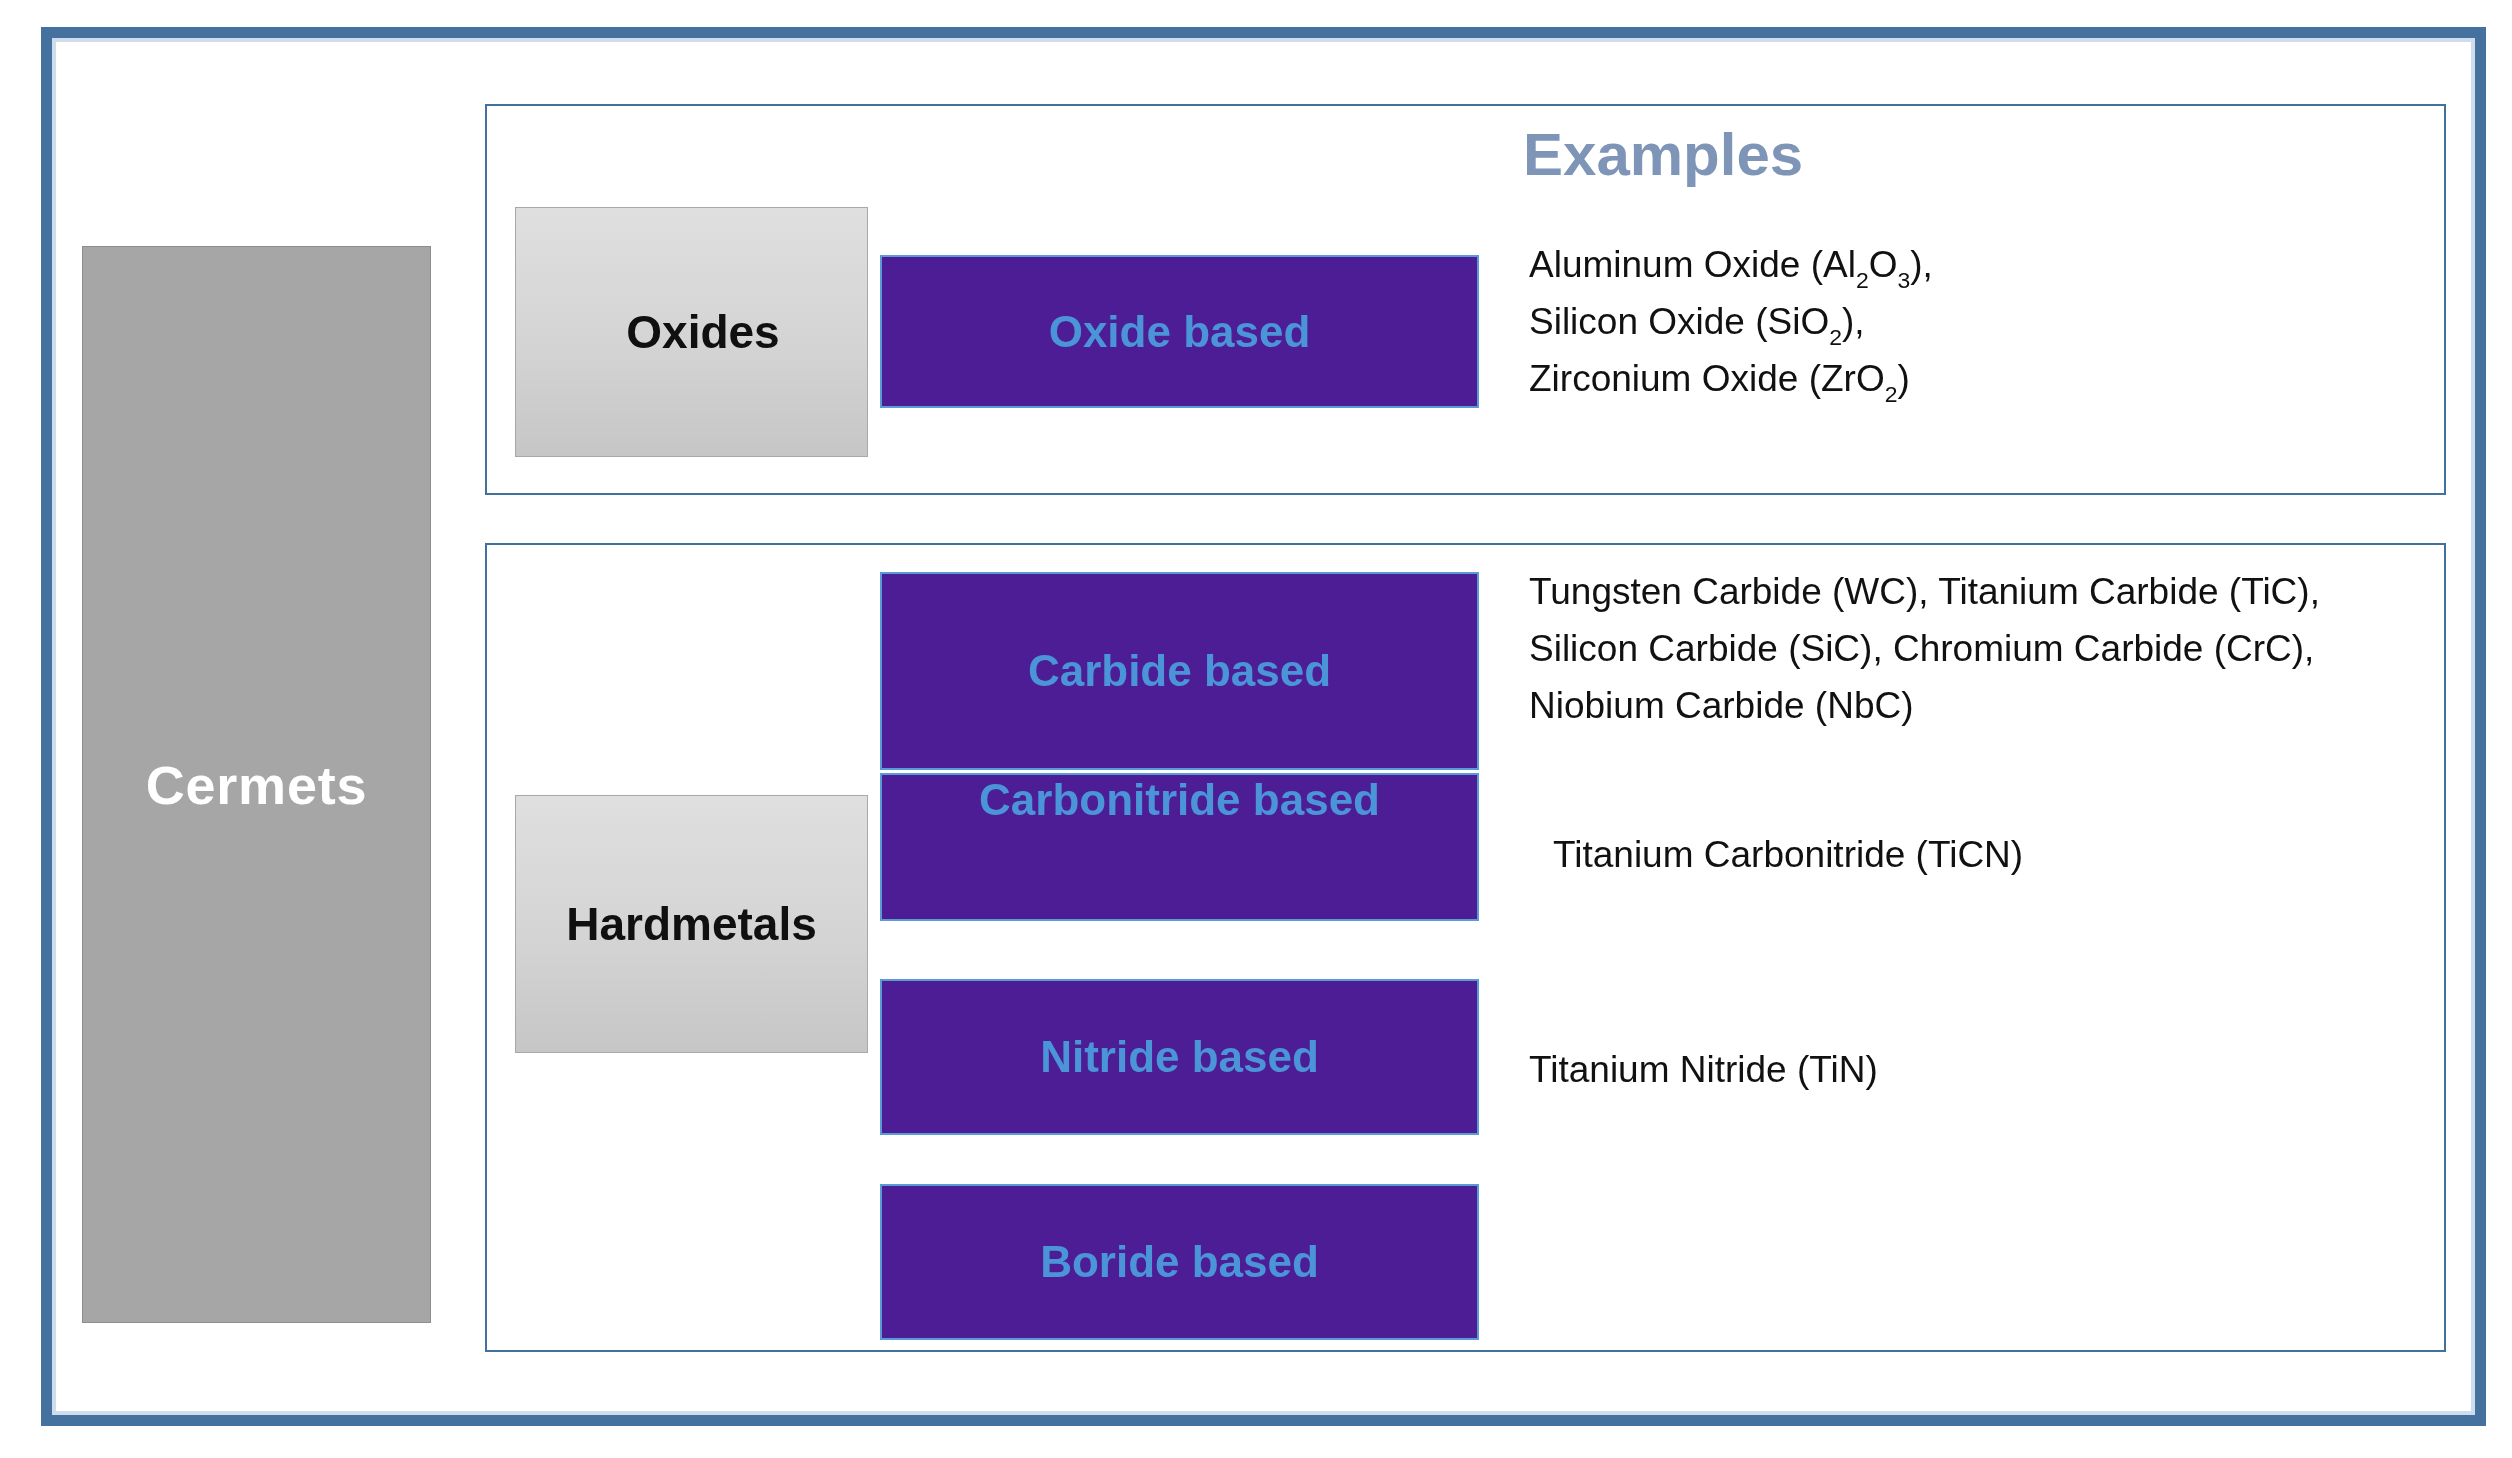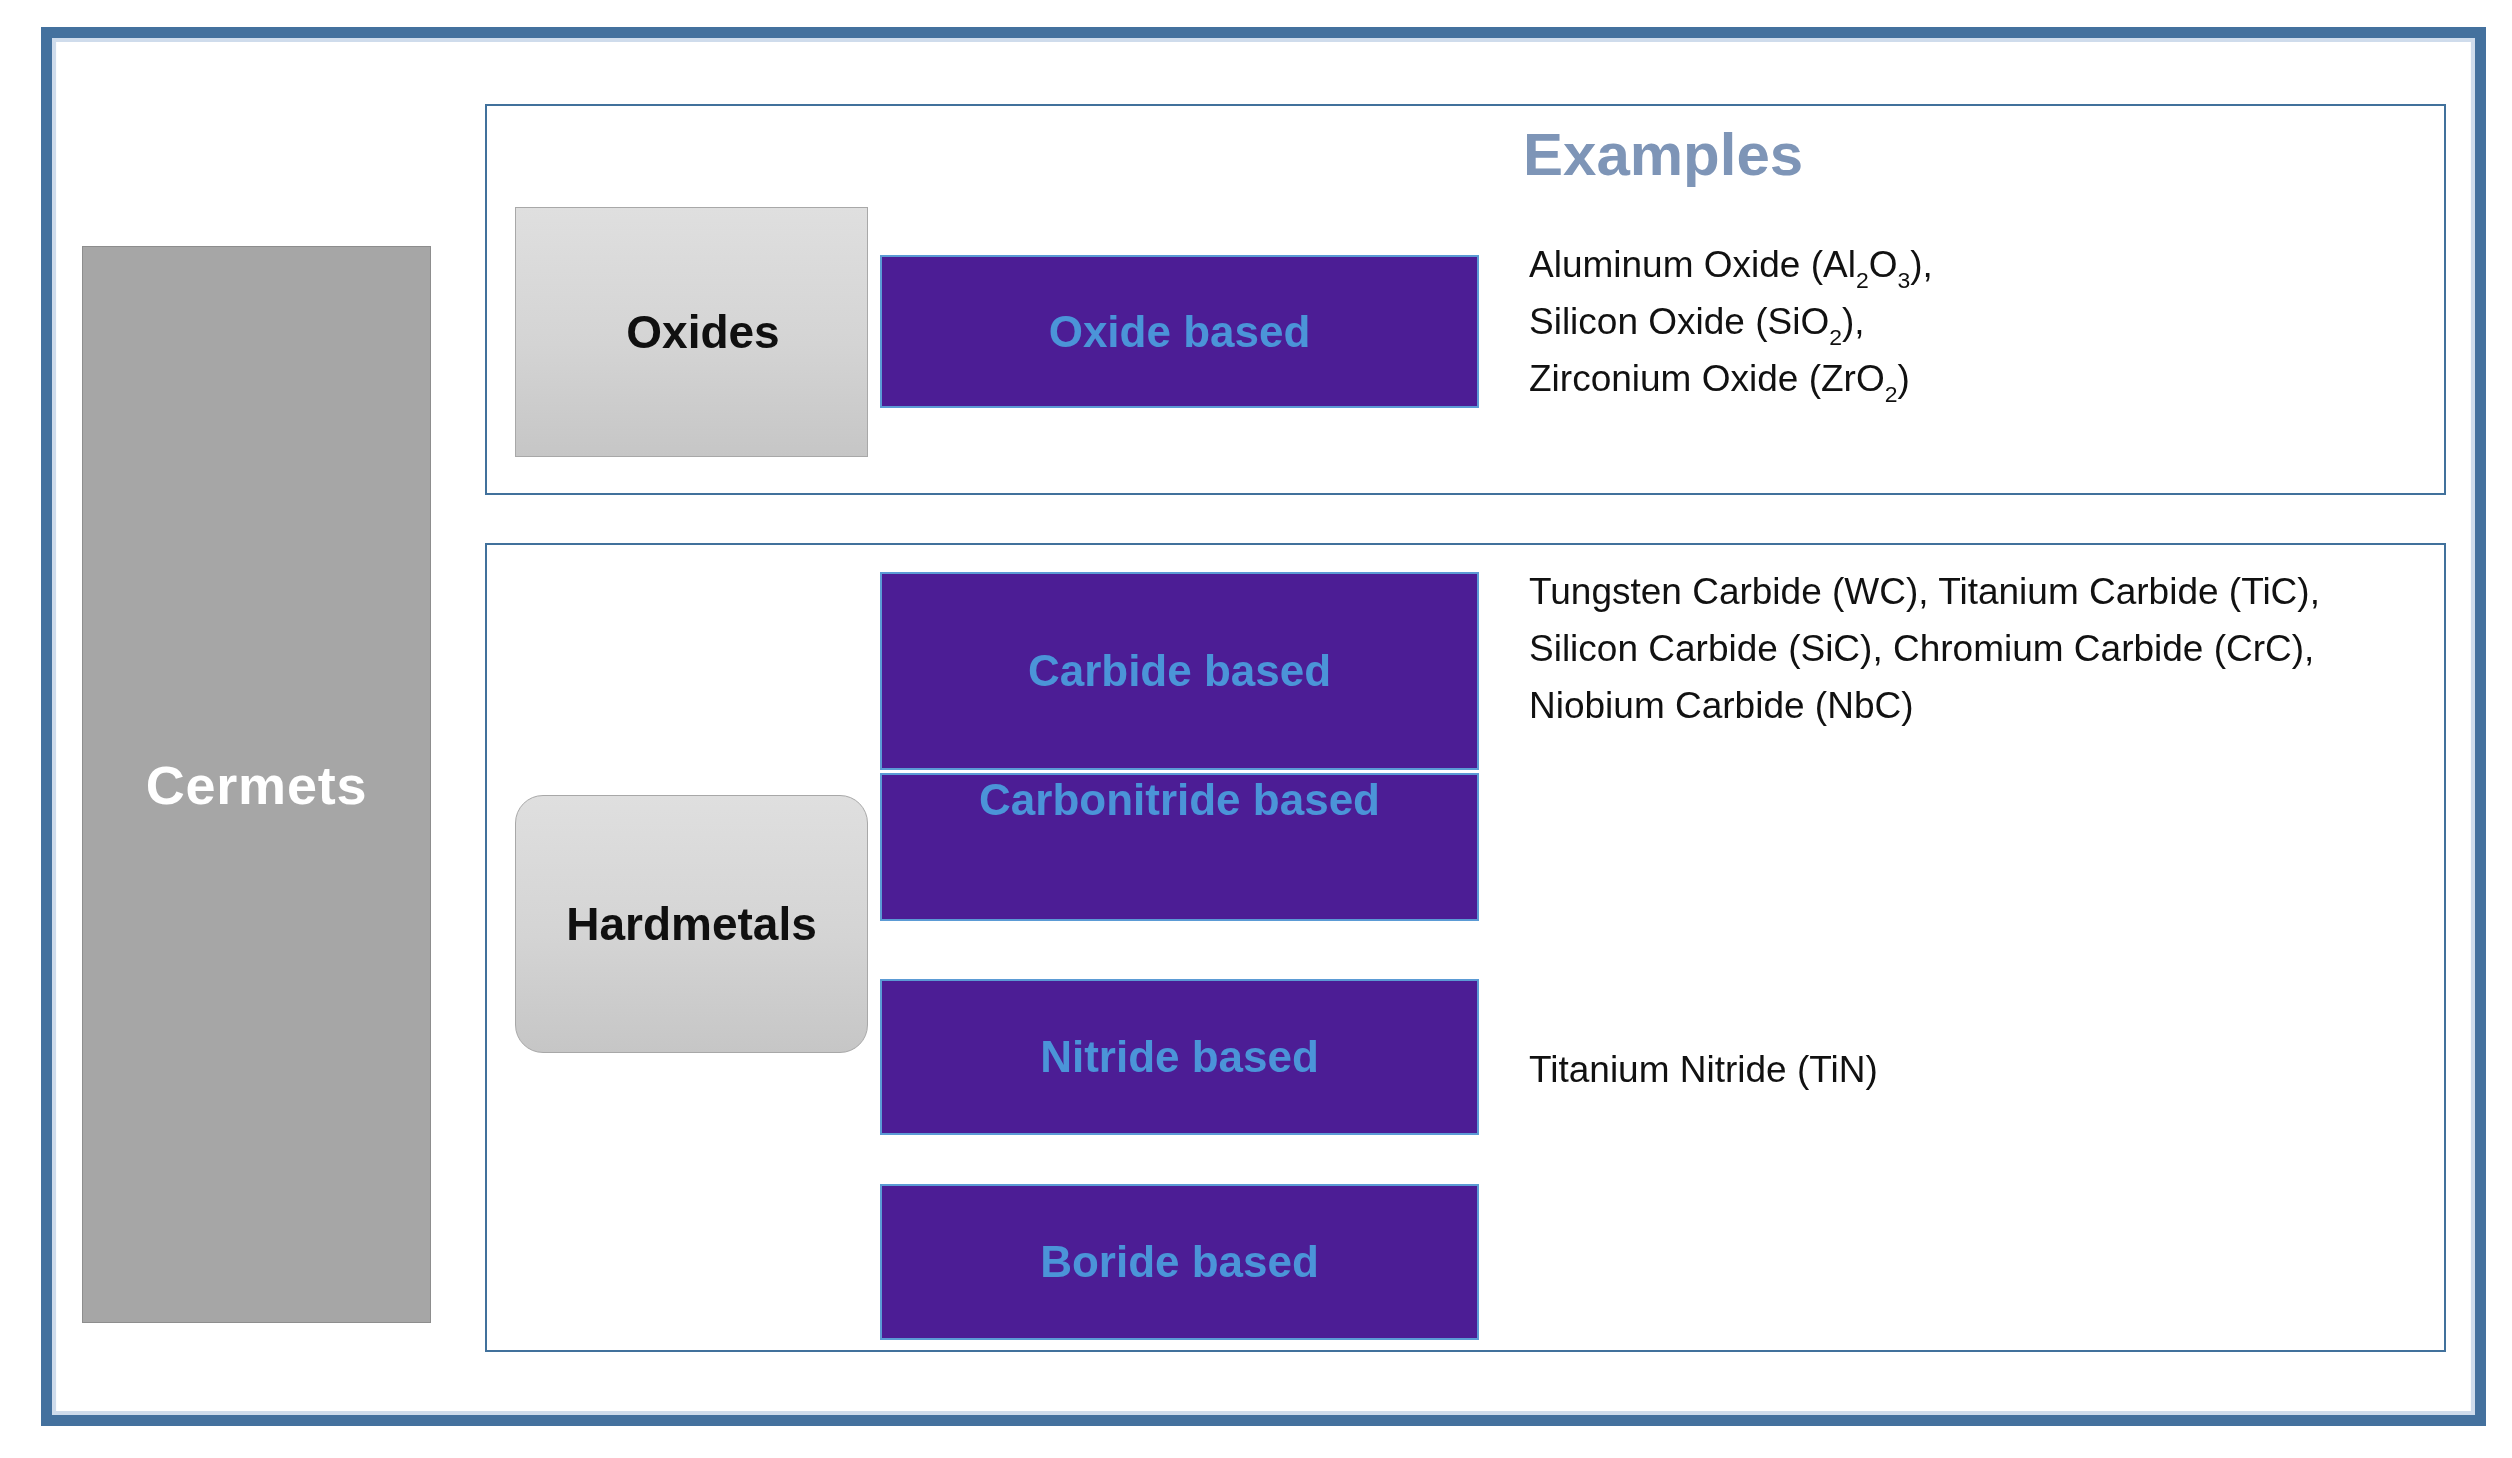--- a/index.html
+++ b/index.html
@@ -23,21 +23,21 @@
   }
   .sec-oxides{left:485px;top:104px;width:1961px;height:391px;}
   .sec-hard{left:485px;top:543px;width:1961px;height:809px;}
   .graybox{
     position:absolute;background:linear-gradient(180deg,#dfdfdf 0%,#d4d4d4 55%,#c6c6c6 100%);
     border:0.8px solid #a8a8a8;box-sizing:border-box;
     display:flex;align-items:center;justify-content:center;
     font-weight:bold;font-size:46px;color:#101010;
   }
   .gb-oxides{left:515px;top:207px;width:353px;height:250px;padding-left:23px;}
-  .gb-hard{left:515px;top:795px;width:353px;height:258px;border-radius:28px;}
+  .gb-hard{left:515px;top:795px;width:353px;height:258px;}
   .bluebox{
     position:absolute;left:880px;width:599px;border:2.5px solid #5B9BD5;
     background:#4c1d95;box-sizing:border-box;
     display:flex;align-items:center;justify-content:center;
     font-weight:bold;font-size:44px;color:#4B94D8;
   }
   .bb-oxide{top:255px;height:153px;}
   .bb-carbide{top:572px;height:198px;}
   .bb-carbonitride{top:773px;height:148px;align-items:flex-start;padding-top:0;}
   .bb-nitride{top:979px;height:156px;}
@@ -105,20 +105,23 @@
     <div class="exline"><span>Silicon Oxide (SiO</span><sub>2</sub><span>),</span></div>
     <div class="exline"><span>Zirconium Oxide (ZrO</span><sub>2</sub><span>)</span></div>
   </div>
 
   <div class="exblock ex-carbide">
     <div class="exline"><span>Tungsten Carbide (WC), Titanium Carbide (TiC),</span></div>
     <div class="exline"><span>Silicon Carbide (SiC), Chromium Carbide (CrC),</span></div>
     <div class="exline"><span>Niobium Carbide (NbC)</span></div>
   </div>
 
+  <div class="exblock ex-ticn">
+    <div class="exline"><span>Titanium Carbonitride (TiCN)</span></div>
+  </div>
 
   <div class="exblock ex-tin">
     <div class="exline"><span>Titanium Nitride (TiN)</span></div>
   </div>
 
 
 </div>
 
 
 </body></html>

